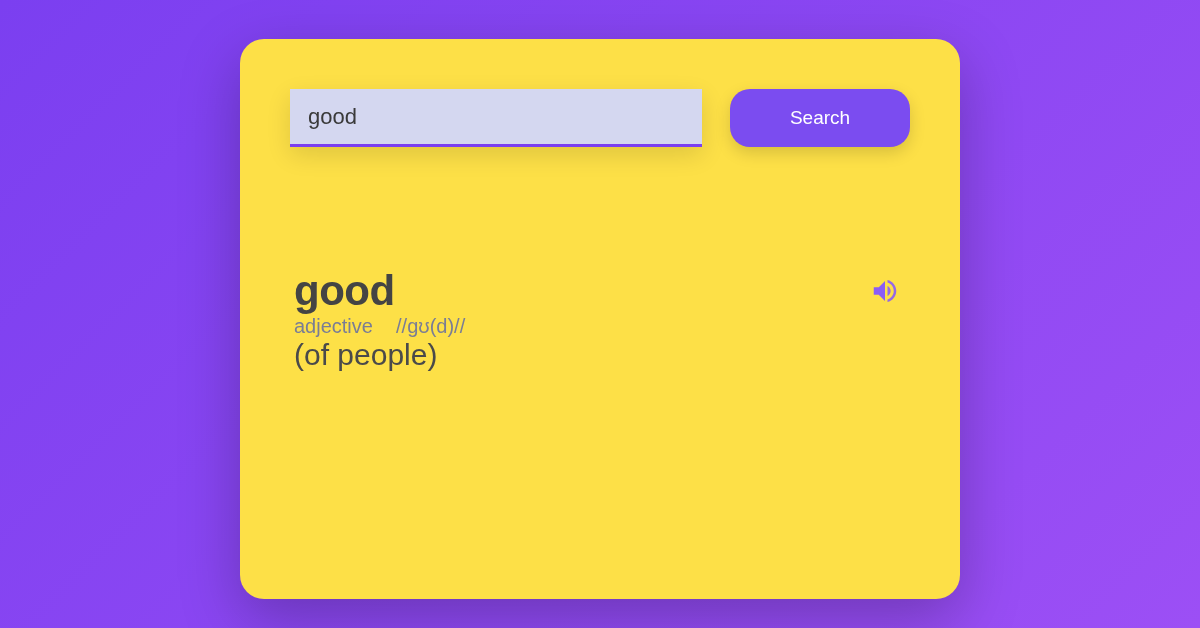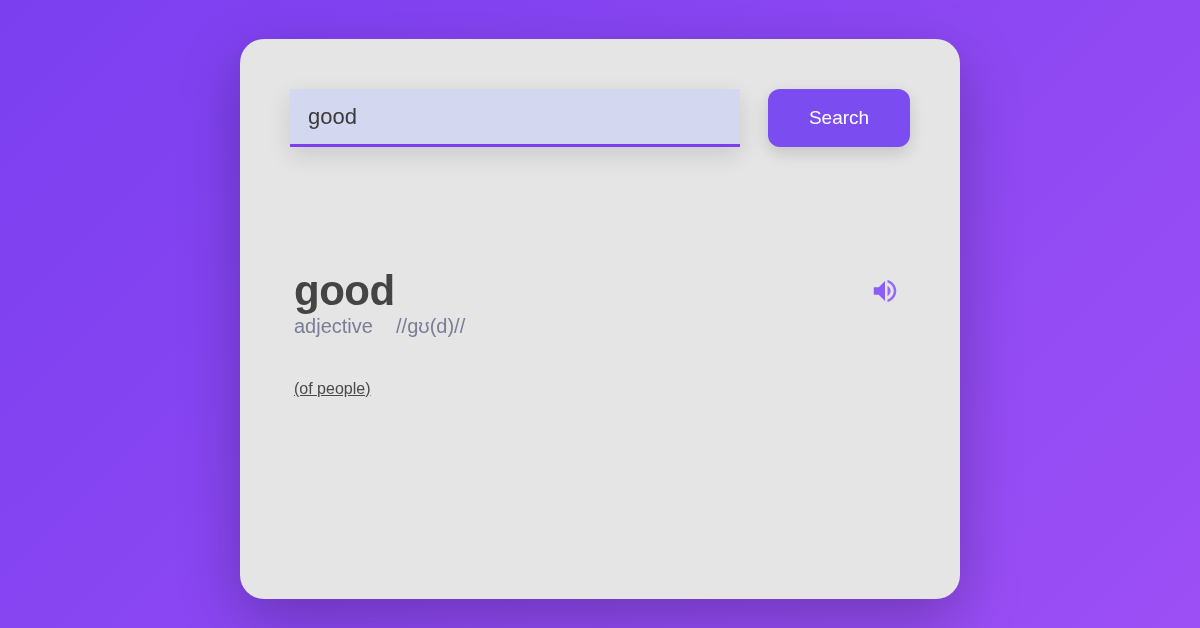--- a/index.html
+++ b/index.html
@@ -13,21 +13,21 @@
       background: linear-gradient(135deg, #7b3ff0 0%, #9c4ff5 100%);
       display: flex;
       align-items: center;
       justify-content: center;
       font-family: 'Segoe UI', -apple-system, BlinkMacSystemFont, sans-serif;
       overflow: hidden;
     }
     .card {
       width: 720px;
       height: 560px;
-      background: #e5e5e5;
+      background: #fde047;
       border-radius: 24px;
       box-shadow: 0 20px 60px rgba(0, 0, 0, 0.25);
       padding: 50px 50px;
       position: relative;
       margin-top: 10px;
     }
     .search-row {
       display: flex;
       gap: 28px;
       align-items: stretch;
@@ -39,25 +39,25 @@
       border: none;
       border-bottom: 3px solid #7b3ff0;
       padding: 0 18px;
       font-size: 22px;
       color: #3a3a3a;
       font-family: inherit;
       outline: none;
       box-shadow: 0 8px 24px rgba(0, 0, 0, 0.12);
     }
     .search-button {
-      width: 142px;
+      width: 180px;
       height: 58px;
       background: #7b4cf0;
       border: none;
-      border-radius: 12px;
+      border-radius: 20px;
       color: #ffffff;
       font-size: 19px;
       font-family: inherit;
       cursor: pointer;
       box-shadow: 0 6px 16px rgba(0, 0, 0, 0.15);
     }
     .result {
       margin-top: 120px;
       padding: 0 4px;
     }
@@ -88,24 +88,22 @@
     }
     .meta {
       font-size: 20px;
       color: #7a7d95;
     }
     .meta .sep {
       display: inline-block;
       width: 12px;
     }
     .definition {
-      margin-top: 42px;
-      font-size: 16px;
+      font-size: 30px;
       color: #4a4a4a;
-      text-decoration: underline;
     }
   </style>
 </head>
 <body>
 
 <div class="card">
   <div class="search-row">
     <input class="search-input" type="text" value="good" style="">
     <button class="search-button">Search</button>
   </div>

